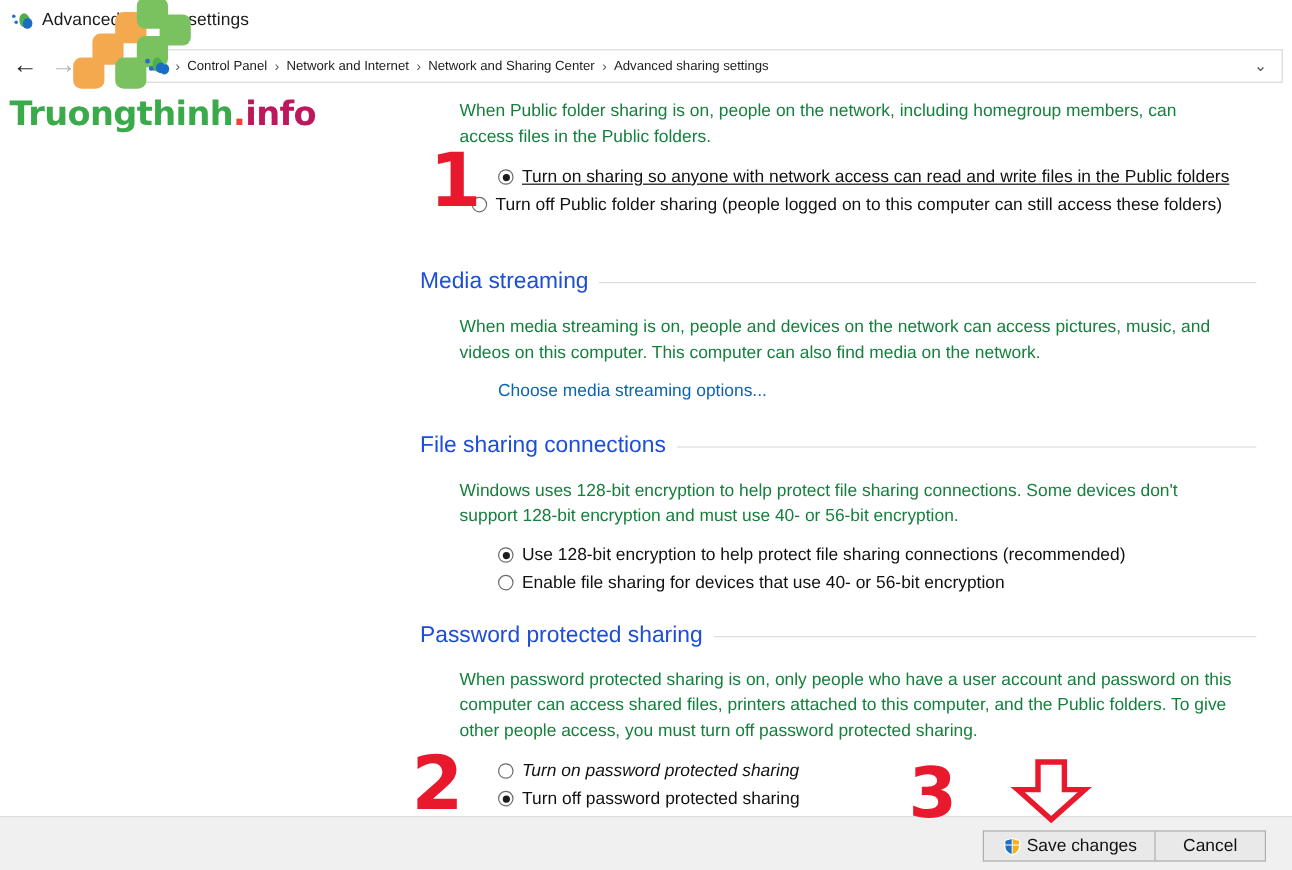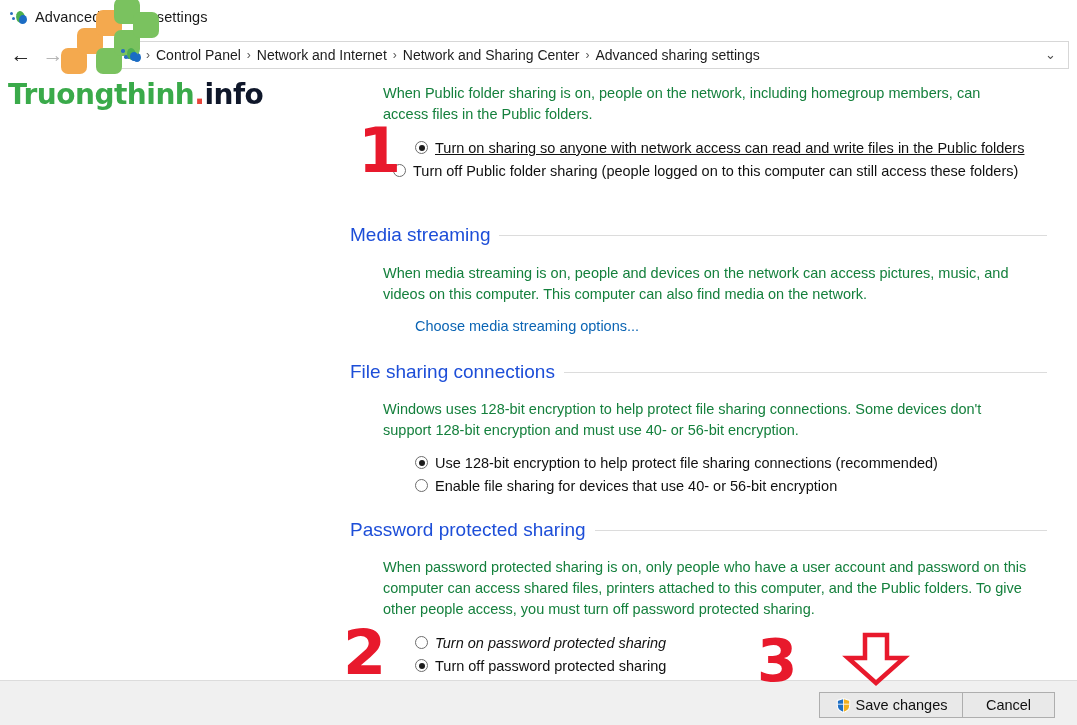--- a/index.html
+++ b/index.html
@@ -119,21 +119,21 @@
     flex: 0 0 auto;
   }
   .crumbs {
     display: flex;
     align-items: center;
     flex: 1 1 auto;
     overflow: hidden;
     white-space: nowrap;
   }
   .crumb {
-    font-size: 14px;
+    font-size: 11px;
     color: #1d1d1d;
     padding: 0 5px;
   }
   .crumb-sep {
     font-size: 12px;
     color: #5b5b5b;
     padding: 0 1px;
   }
   .addr-chevron {
     font-size: 13px;
@@ -263,21 +263,21 @@
     position: absolute;
     left: 8px; top: 78px;
     font-size: 28px;
     font-weight: bold;
     font-family: "DejaVu Sans", sans-serif;
     letter-spacing: -0.5px;
     white-space: nowrap;
   }
   .wm-green { color: #3aaa4a; }
   .wm-dot { color: #e8443a; }
-  .wm-orange { color: #0f172a; }
+  .wm-orange { color: #be185d; }
 
   .wm-logo-green {
     position: absolute;
     left: 127px; top: 48px;
     width: 9px; height: 12px;
     background: #4caf50;
     border-radius: 55% 45% 50% 50% / 60% 55% 45% 40%;
     transform: rotate(-18deg);
   }
   .wm-logo-blue {

